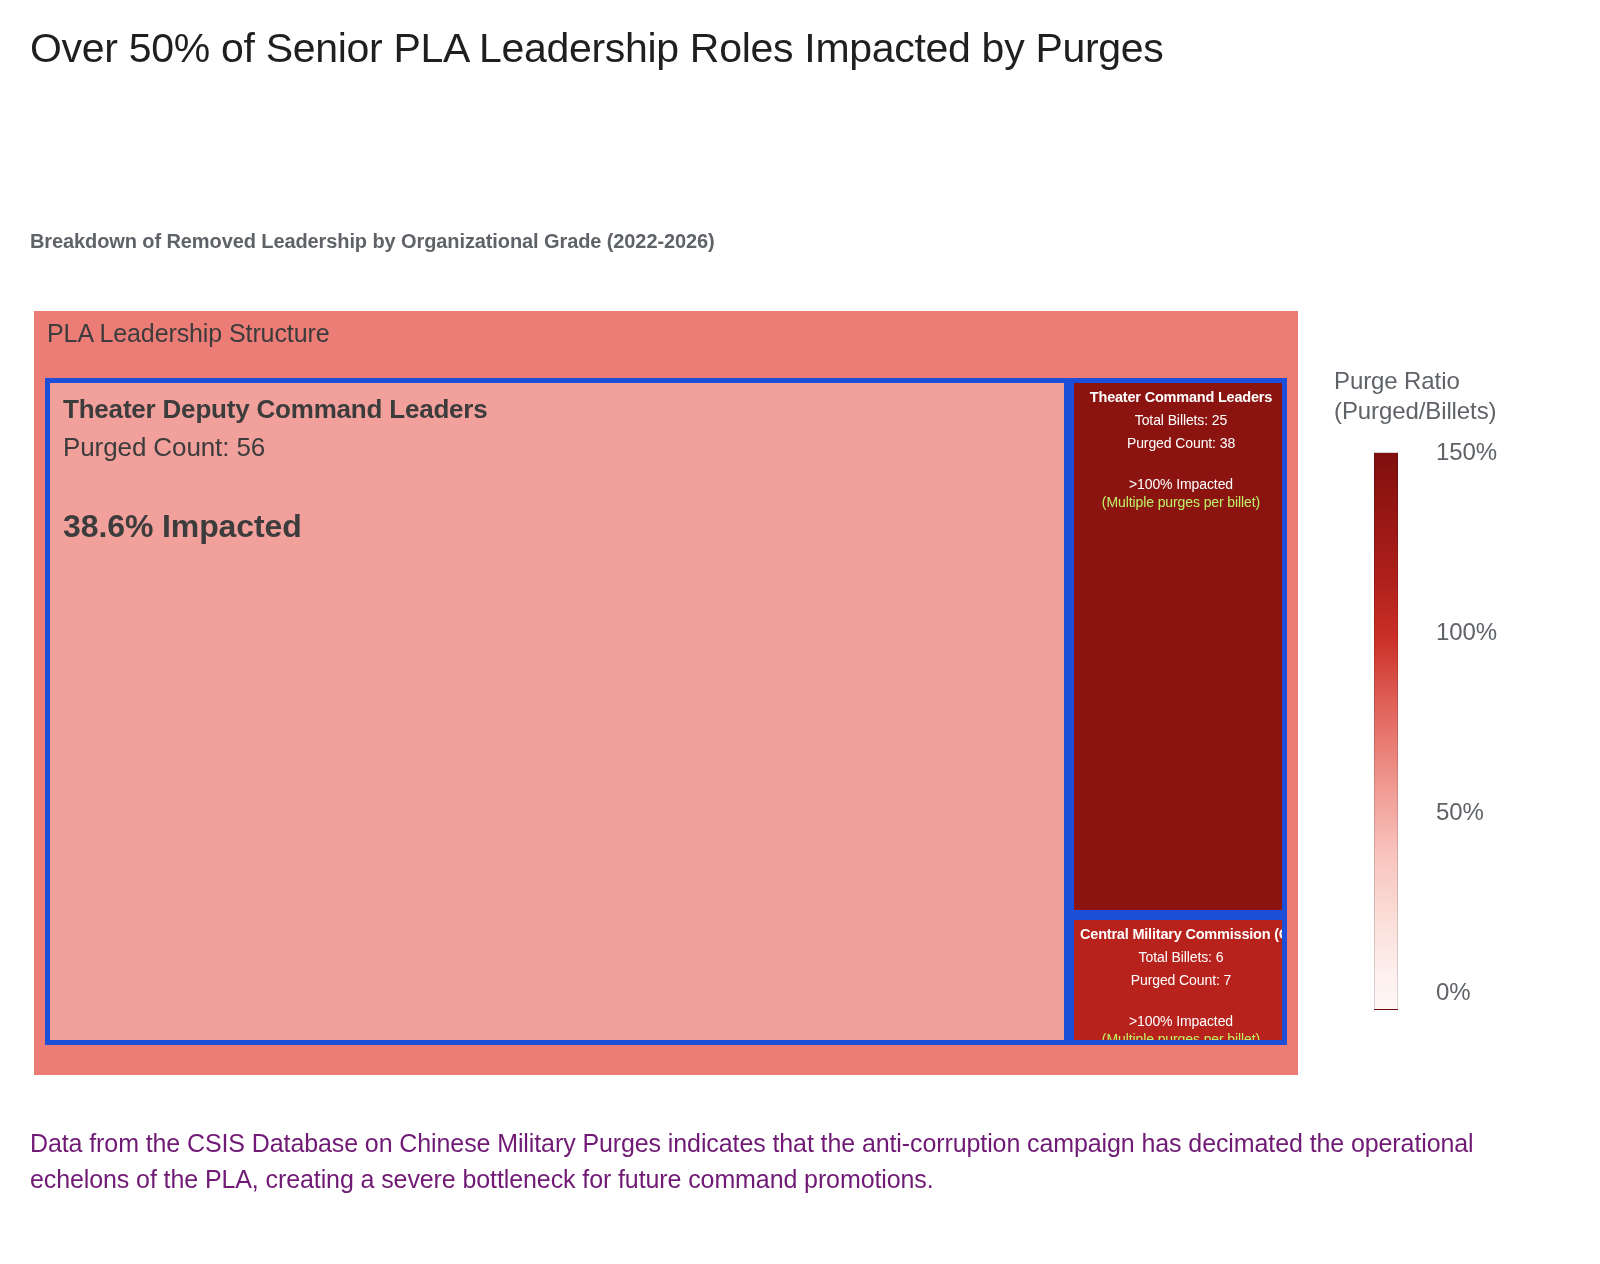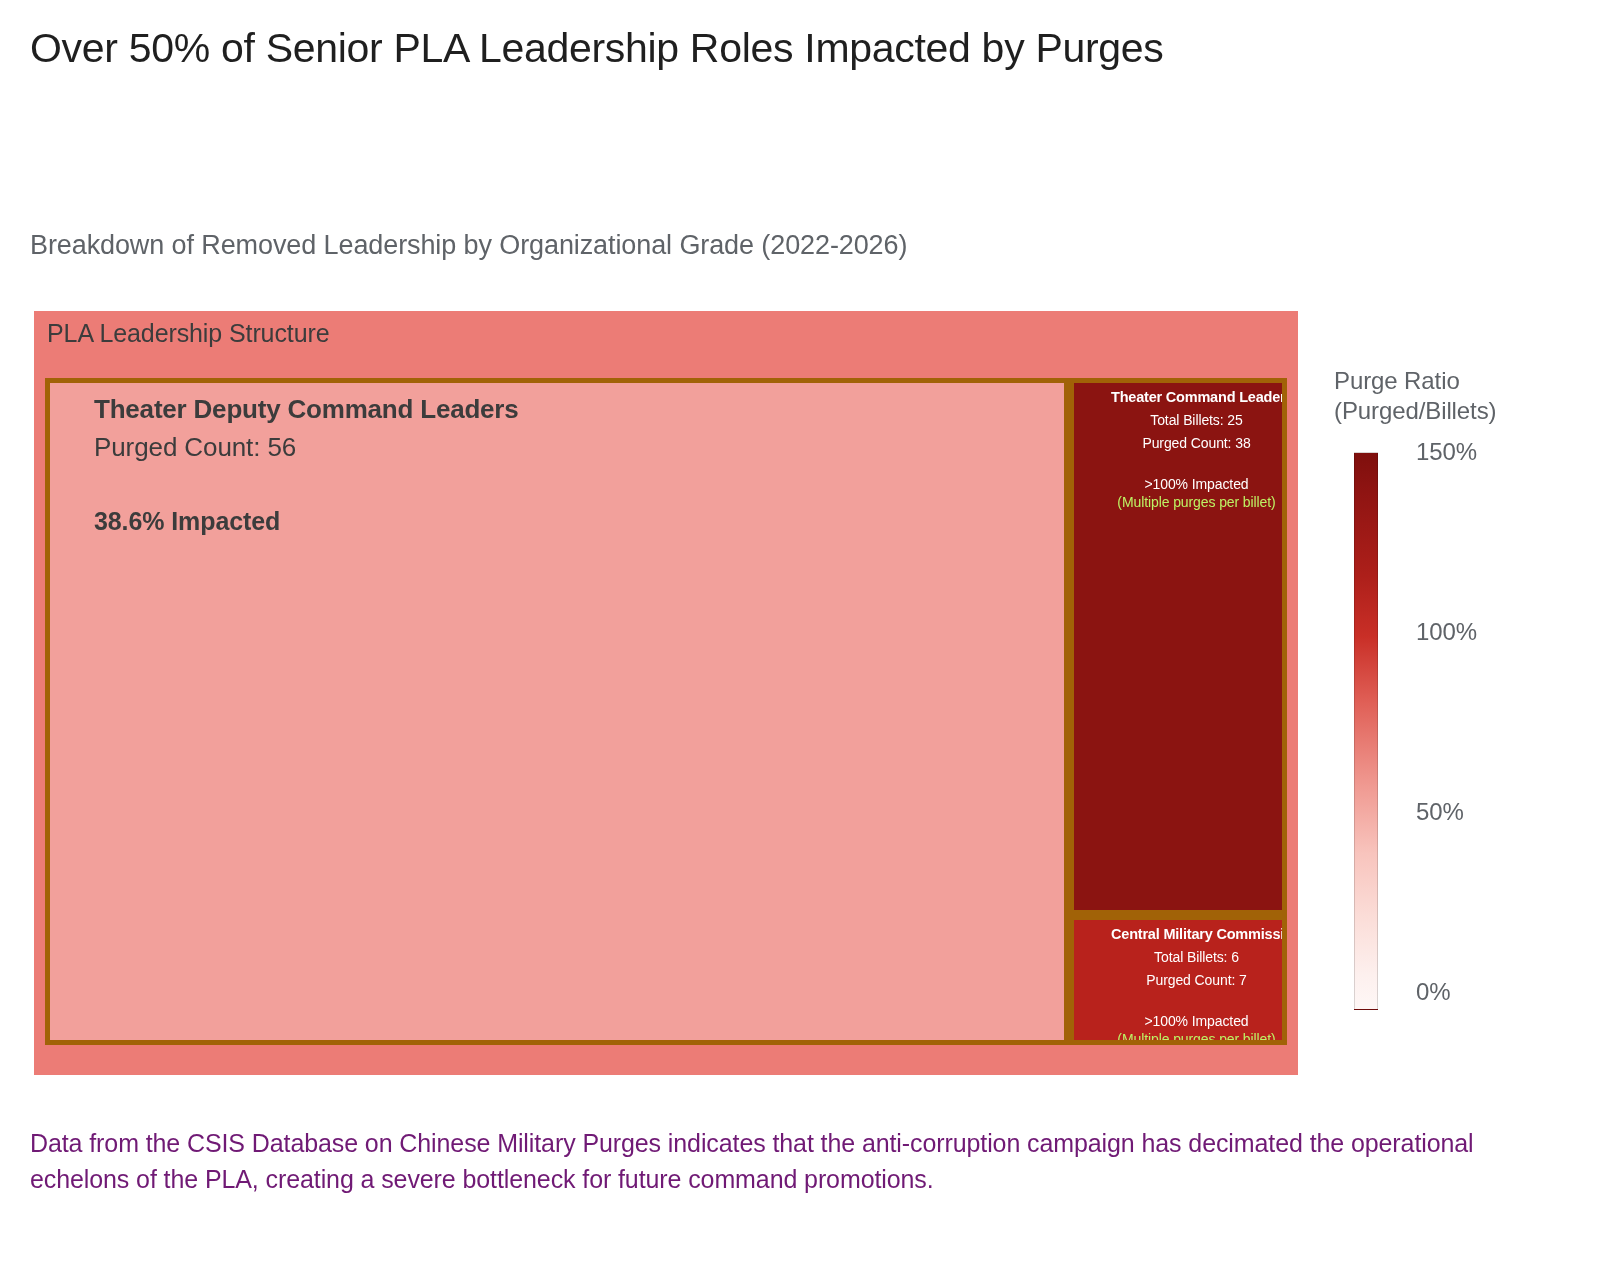--- a/index.html
+++ b/index.html
@@ -26,22 +26,22 @@
     line-height: 1.18;
     font-weight: 400;
     color: #1f1f1f;
     letter-spacing: -0.3px;
   }
   .page-subtitle {
     position: absolute;
     left: 30px;
     top: 230px;
     width: 1400px;
-    font-size: 27px;
-    font-weight: 400;
+    font-size: 20px;
+    font-weight: 700;
     color: #5f6368;
     letter-spacing: -0.1px;
   }
 
   
   .treemap {
     position: absolute;
     left: 34px;
     top: 311px;
     width: 1264px;
@@ -55,23 +55,22 @@
     top: 8px;
     font-size: 25px;
     font-weight: 500;
     color: #3c3c3c;
     letter-spacing: -0.1px;
   }
 
   .tile {
     position: absolute;
     box-sizing: border-box;
-    border: 5px solid #a16207;
+    border: 5px solid #1d4ed8;
     overflow: hidden;
-    padding-left: 31px;
   }
 
   
   .tile-main {
     left: 11px;
     top: 67px;
     width: 1024px;
     height: 667px;
     background: #f2a09b;
   }
@@ -84,21 +83,21 @@
   }
   .tile-main .t-line {
     font-size: 26px;
     font-weight: 400;
     color: #3c3c3c;
     margin: 0;
     letter-spacing: -0.1px;
   }
   .tile-main .t-gap { height: 36px; }
   .tile-main .t-impact {
-    font-size: 25px;
+    font-size: 32px;
     font-weight: 700;
     color: #3c3c3c;
     margin: 0;
     letter-spacing: -0.1px;
   }
   .tile-main .tile-body {
     padding: 7px 0 0 13px;
     line-height: 1.48;
   }
 
@@ -161,21 +160,21 @@
   }
   .legend-title {
     font-size: 24px;
     line-height: 1.26;
     color: #5f6368;
     white-space: pre-line;
     letter-spacing: -0.1px;
   }
   .legend-bar-wrap {
     position: absolute;
-    left: 20px;
+    left: 40px;
     top: 86px;
     width: 24px;
     height: 558px;
     text-decoration: underline;
   }
   .legend-bar {
     position: absolute;
     left: 0;
     top: 0;
     width: 24px;

